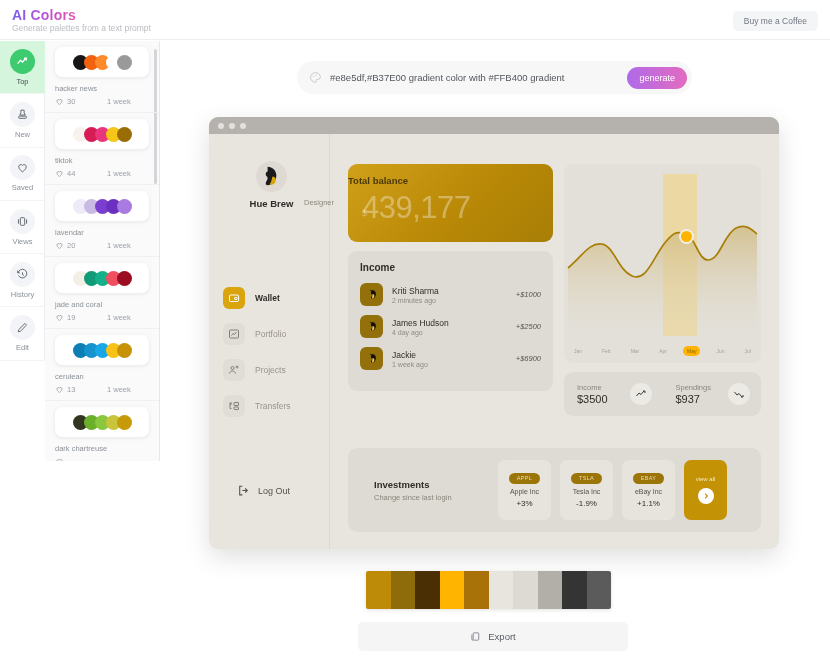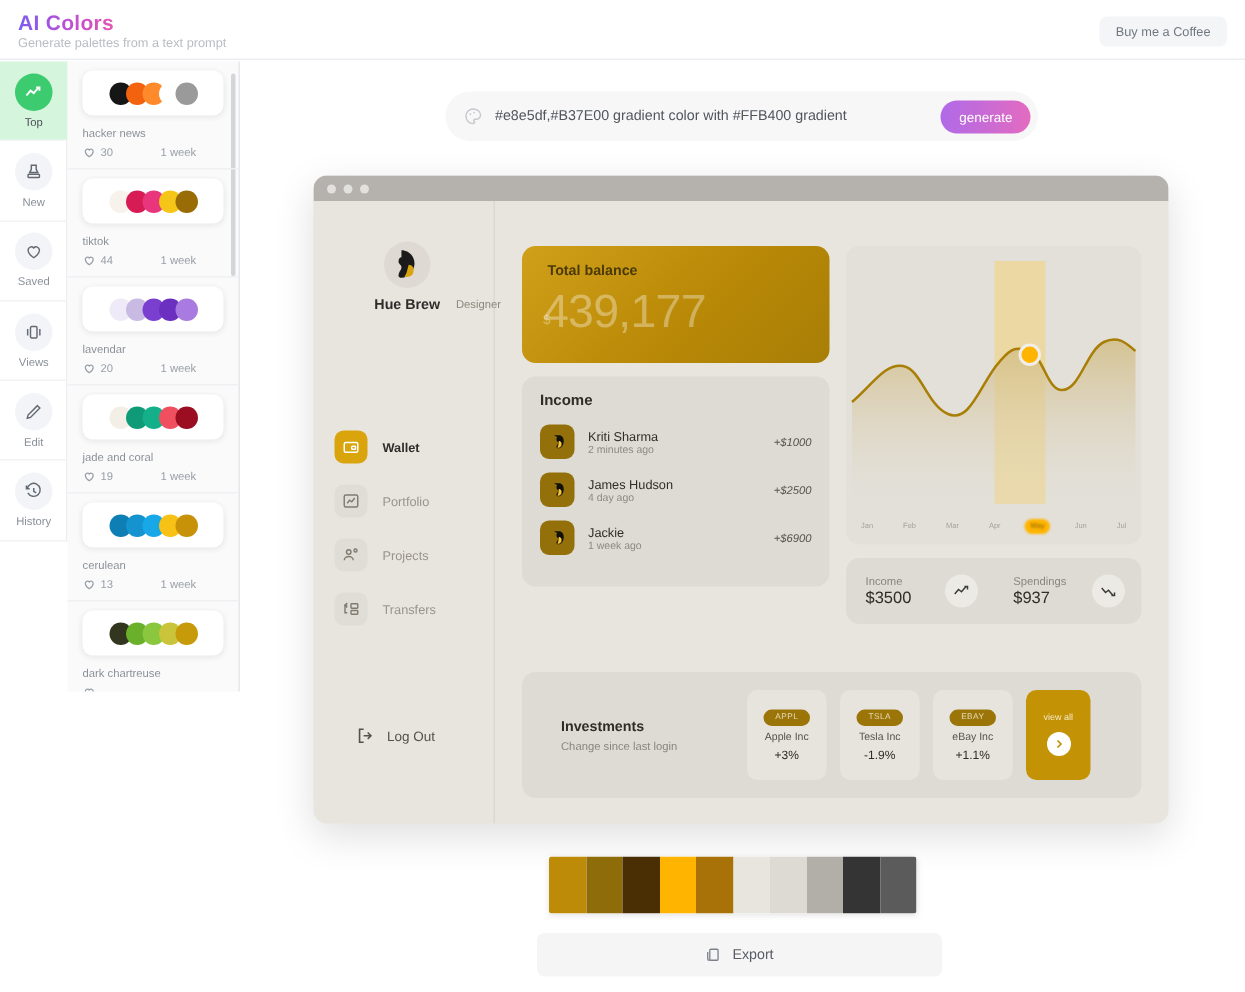--- a/index.html
+++ b/index.html
@@ -124,21 +124,21 @@
   .mock-main { flex: 1; position: relative; padding: 20px 18px 0 18px; }
   .deposit-pill {
     display: inline-block; background: #e3e0d9; border-radius: 10px;
     padding: 4px 11px; font-size: 7.5px; color: #7d776d;
   }
   .mcols { display: flex; gap: 11px; margin-top: 10px; }
   .mcol-l { width: 205px; }
   .mcol-r { width: 197px; }
 
   .balance-card {
-    height: 78px; border-radius: 9px; padding: 11px 17px;
+    height: 78px; border-radius: 9px; padding: 11px 0;
     background: linear-gradient(135deg, #d1a01a 0%, #b98907 55%, #a87e06 100%);
     position: relative;
   }
   .balance-lbl { font-size: 9.5px; font-weight: bold; color: #4a3a08; }
   .balance-amt {
     position: absolute; left: 14px; top: 26px; font-size: 31px;
     color: rgba(255,255,255,.34); letter-spacing: -.5px; font-weight: normal;
   }
   .balance-cur { position: absolute; left: 14px; top: 44px; font-size: 9px; color: rgba(255,255,255,.34); }
 
@@ -247,34 +247,34 @@
           <svg width="13" height="13" viewBox="0 0 24 24" fill="none" stroke="#636a73" stroke-width="1.8">
             <rect x="8" y="5" width="8" height="14" rx="1.5"></rect>
             <path d="M4.5 8v8M19.5 8v8"></path>
           </svg>
         </span>
         <span class="rail-lbl">Views</span>
       </div>
       <div class="rail-item">
         <span class="rail-ico">
           <svg width="13" height="13" viewBox="0 0 24 24" fill="none" stroke="#636a73" stroke-width="1.8">
-            <path d="M16.5 4.5l3 3L8 19l-4 1 1-4z"></path>
+            <path d="M4 9a8 8 0 11.8 5"></path>
+            <path d="M3 5v4h4"></path>
+            <path d="M12 8v4l3 2"></path>
           </svg>
         </span>
-        <span class="rail-lbl">Edit</span>
+        <span class="rail-lbl">History</span>
       </div>
       <div class="rail-item">
         <span class="rail-ico">
           <svg width="13" height="13" viewBox="0 0 24 24" fill="none" stroke="#636a73" stroke-width="1.8">
-            <path d="M4 9a8 8 0 11.8 5"></path>
-            <path d="M3 5v4h4"></path>
-            <path d="M12 8v4l3 2"></path>
+            <path d="M16.5 4.5l3 3L8 19l-4 1 1-4z"></path>
           </svg>
         </span>
-        <span class="rail-lbl">History</span>
+        <span class="rail-lbl">Edit</span>
       </div>
     </div>
 
   <div class="plist" id="plist">
     <div class="plist-scroll"></div>
   <div class="pcard">
         <div class="swatch-box">
           <div class="swatch-row">
             <span class="swatch-dot" style="background:#161616"></span>
             <span class="swatch-dot" style="background:#f2620f"></span>

